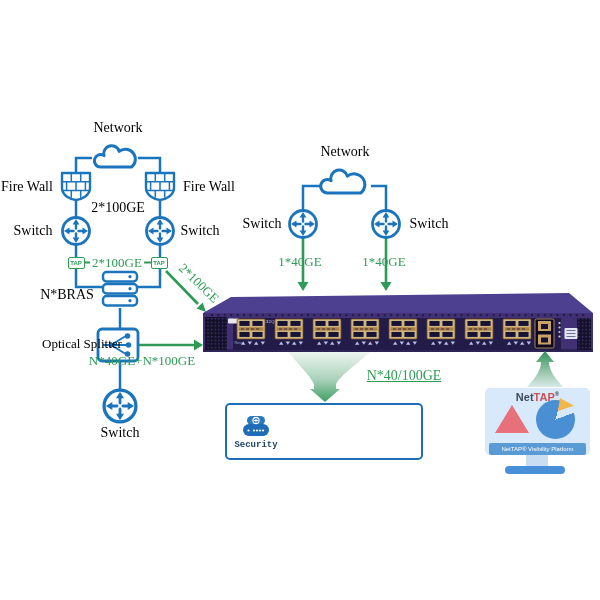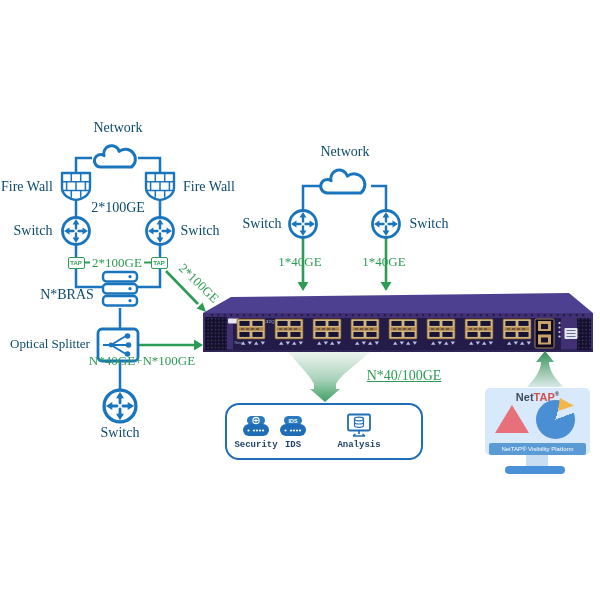--- a/index.html
+++ b/index.html
@@ -1,31 +1,31 @@
 <!DOCTYPE html>
 <html><head>
 <meta charset="utf-8">
 <style>
   html,body{margin:0;padding:0;background:#fff;}
   #stage{position:relative;width:600px;height:600px;background:#fff;overflow:hidden;
          font-family:"Liberation Serif",serif;}
   #net-svg{position:absolute;left:0;top:0;z-index:1;}
-  .lbl{position:absolute;z-index:3;color:#0c4a6e;font-size:14px;white-space:nowrap;
+  .lbl{position:absolute;z-index:3;color:#000000;font-size:14px;white-space:nowrap;
        transform:translateX(-50%);line-height:1;}
   .lbl.noctr{transform:none;}
   .lbl.green{color:#2d9b55;font-size:13px;}
   .lbl.diag{transform:translate(-50%,-50%) rotate(44deg);}
-  .lbl.small{font-size:13px;}
+  .lbl.small{font-size:13px;margin-left:32px;}
   .tapbox{position:absolute;z-index:3;width:17px;height:12px;border:1.5px solid #2d9b55;
           border-radius:2px;background:#fff;display:flex;align-items:center;justify-content:center;
           font-size:6px;font-weight:bold;color:#2d9b55;font-family:"Liberation Sans",sans-serif;box-sizing:border-box;}
   .linklabel-bg{background:#fff;padding:0 2px;}
   
   #toolsbox{position:absolute;z-index:2;left:225px;top:403px;width:198px;height:57px;
-            background:#fff;border:2.5px solid #1f6db6;border-radius:14px;box-sizing:border-box;}
+            background:#fff;border:2.5px solid #1f6db6;border-radius:5px;box-sizing:border-box;}
   .tool{position:absolute;top:0;height:100%;display:flex;flex-direction:column;align-items:center;}
   .tool .ticon{margin-top:8px;height:25px;display:flex;align-items:center;}
   .tool .tlabel{margin-top:2px;font-family:"Liberation Mono",monospace;font-weight:bold;
                 font-size:9px;color:#1f4468;white-space:nowrap;}
   
   #platform{position:absolute;z-index:2;left:485px;top:388px;width:105px;height:67px;
             background:#d7e9fb;border-radius:5px;}
   #plat-brand{position:absolute;left:0;top:3px;width:100%;text-align:center;
               font-family:"Liberation Sans",sans-serif;font-size:11px;font-weight:bold;line-height:1;}
   #plat-brand .bnet{color:#3f4a5a;} #plat-brand .btap{color:#cf5050;}
@@ -276,50 +276,22 @@
               <circle cx="13" cy="16.5" r="1.1"></circle>
           <circle cx="16" cy="16.5" r="1.1"></circle>
               <circle cx="19" cy="16.5" r="1.1"></circle>
               <circle cx="22" cy="16.5" r="1.1"></circle>
             </g>
         </svg>
       </div>
       <div class="tlabel">Security</div>
     </div>
 
-    <div class="tool" style="left:44px;width:44px;">
-      <div class="ticon">
-        <svg width="30" height="24" viewBox="0 0 30 24">
-          <rect x="6" y="2" width="18" height="9" rx="4.5" fill="#2a7abf"></rect>
-          <rect x="2" y="10" width="26" height="12" rx="6" fill="#1f6db6"></rect>
-          <text x="15" y="8.6" text-anchor="middle" font-size="5.5" font-weight="bold" fill="#fff" font-family="Liberation Sans, sans-serif">IDS</text>
-          <g fill="#fff">
-              <circle cx="7.5" cy="16.5" r="1.1"></circle>
-              <circle cx="13" cy="16.5" r="1.1"></circle>
-          <circle cx="16" cy="16.5" r="1.1"></circle>
-              <circle cx="19" cy="16.5" r="1.1"></circle>
-              <circle cx="22" cy="16.5" r="1.1"></circle>
-            </g>
-        </svg>
-      </div>
-      <div class="tlabel">IDS</div>
-    </div>
-
-
-    <div class="tool" style="left:108px;width:48px;">
-      <div class="ticon">
-        <svg width="30" height="25" viewBox="0 0 30 25">
-          <rect x="4" y="1.5" width="22" height="16" rx="1.5" fill="#fff" stroke="#1f6db6" stroke-width="1.8"></rect>
-          <ellipse cx="15" cy="6" rx="4.5" ry="1.8" fill="none" stroke="#1f6db6" stroke-width="1.2"></ellipse>
-          <path d="M10.5,6 V12.5 M19.5,6 V12.5 M10.5,9.2 A4.5,1.8 0 0 0 19.5,9.2 M10.5,12.5 A4.5,1.8 0 0 0 19.5,12.5" fill="none" stroke="#1f6db6" stroke-width="1.2"></path>
-          <path d="M15,17.5 V21 M9,23 H21 M11.5,21 L9,23 M18.5,21 L21,23" fill="none" stroke="#1f6db6" stroke-width="1.6"></path>
-        </svg>
-      </div>
-      <div class="tlabel">Analysis</div>
-    </div>
+
+
 
   </div>
 
   <div id="platform">
     <div id="plat-brand">
       <span class="bnet">Net</span><span class="btap">TAP</span><sup>®</sup>
     </div>
     <div id="plat-tri"></div>
     <div id="plat-pie"></div>
     <div id="plat-wedge"></div>

